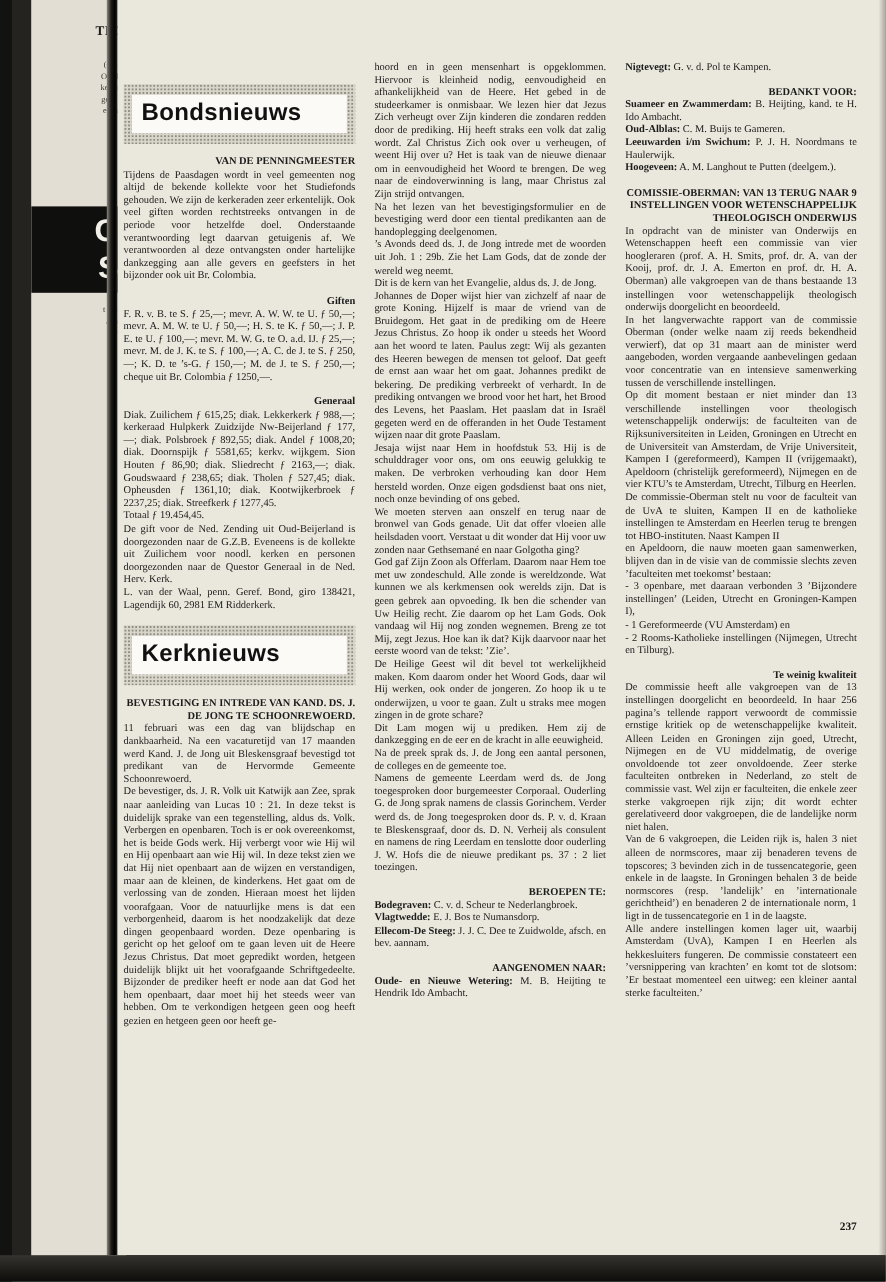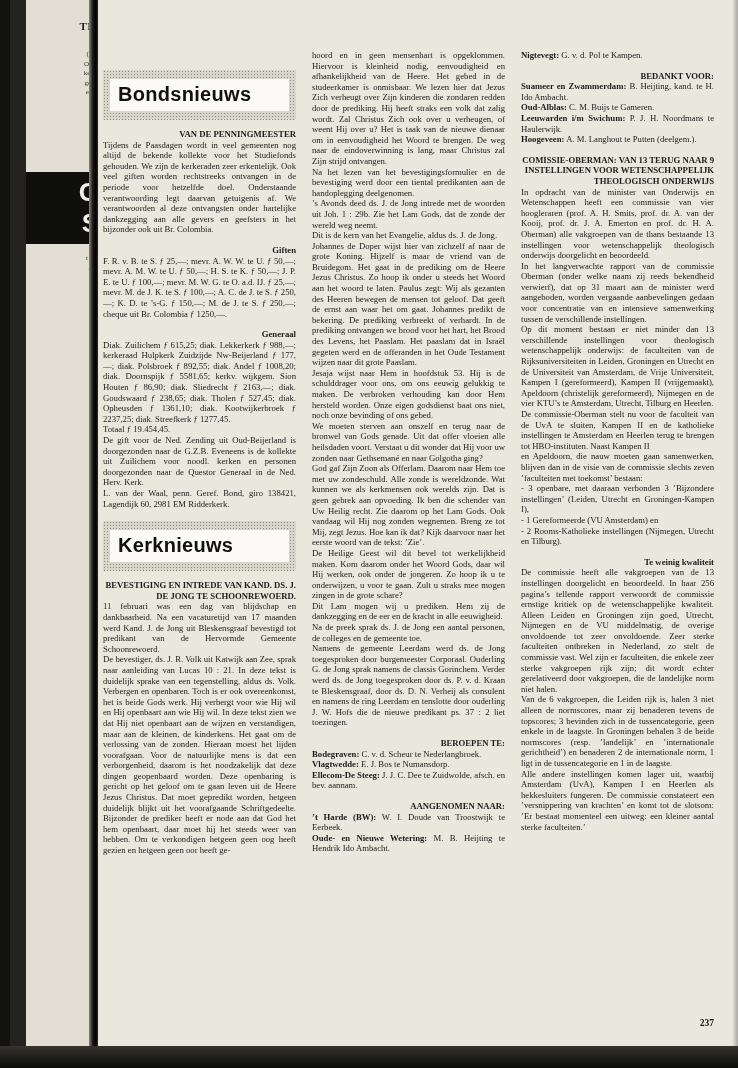--- a/index.html
+++ b/index.html
@@ -115,21 +115,20 @@
       <p>Dit Lam mogen wij u prediken. Hem zij de dankzegging en de eer en de kracht in alle eeuwigheid.</p>
       <p>Na de preek sprak ds. J. de Jong een aantal personen, de colleges en de gemeente toe.</p>
       <p>Namens de gemeente Leerdam werd ds. de Jong toegesproken door burgemeester Corporaal. Ouderling G. de Jong sprak namens de classis Gorinchem. Verder werd ds. de Jong toegesproken door ds. P. v. d. Kraan te Bleskensgraaf, door ds. D. N. Verheij als consulent en namens de ring Leerdam en tenslotte door ouderling J. W. Hofs die de nieuwe predikant ps. 37 : 2 liet toezingen.</p>
 
       <p class="hd sp">BEROEPEN TE:</p>
       <p class="call-item"><b>Bodegraven:</b><span> C. v. d. Scheur te Nederlangbroek.</span></p>
       <p class="call-item"><b>Vlagtwedde:</b><span> E. J. Bos te Numansdorp.</span></p>
       <p class="call-item"><b>Ellecom-De Steeg:</b><span> J. J. C. Dee te Zuidwolde, afsch. en bev. aannam.</span></p>
 
       <p class="hd sp">AANGENOMEN NAAR:</p>
-      <p class="call-item"><b>’t Harde (BW):</b><span> W. I. Doude van Troostwijk te Eerbeek.</span></p>
       <p class="call-item"><b>Oude- en Nieuwe Wetering:</b><span> M. B. Heijting te Hendrik Ido Ambacht.</span></p>
     </div>
 
     <div class="col col3">
       <p class="call-item"><b>Nigtevegt:</b><span> G. v. d. Pol te Kampen.</span></p>
 
       <p class="hd sp">BEDANKT VOOR:</p>
       <p class="call-item"><b>Suameer en Zwammerdam:</b><span> B. Heijting, kand. te H. Ido Ambacht.</span></p>
       <p class="call-item"><b>Oud-Alblas:</b><span> C. M. Buijs te Gameren.</span></p>
       <p class="call-item"><b>Leeuwarden i/m Swichum:</b><span> P. J. H. Noordmans te Haulerwijk.</span></p>

